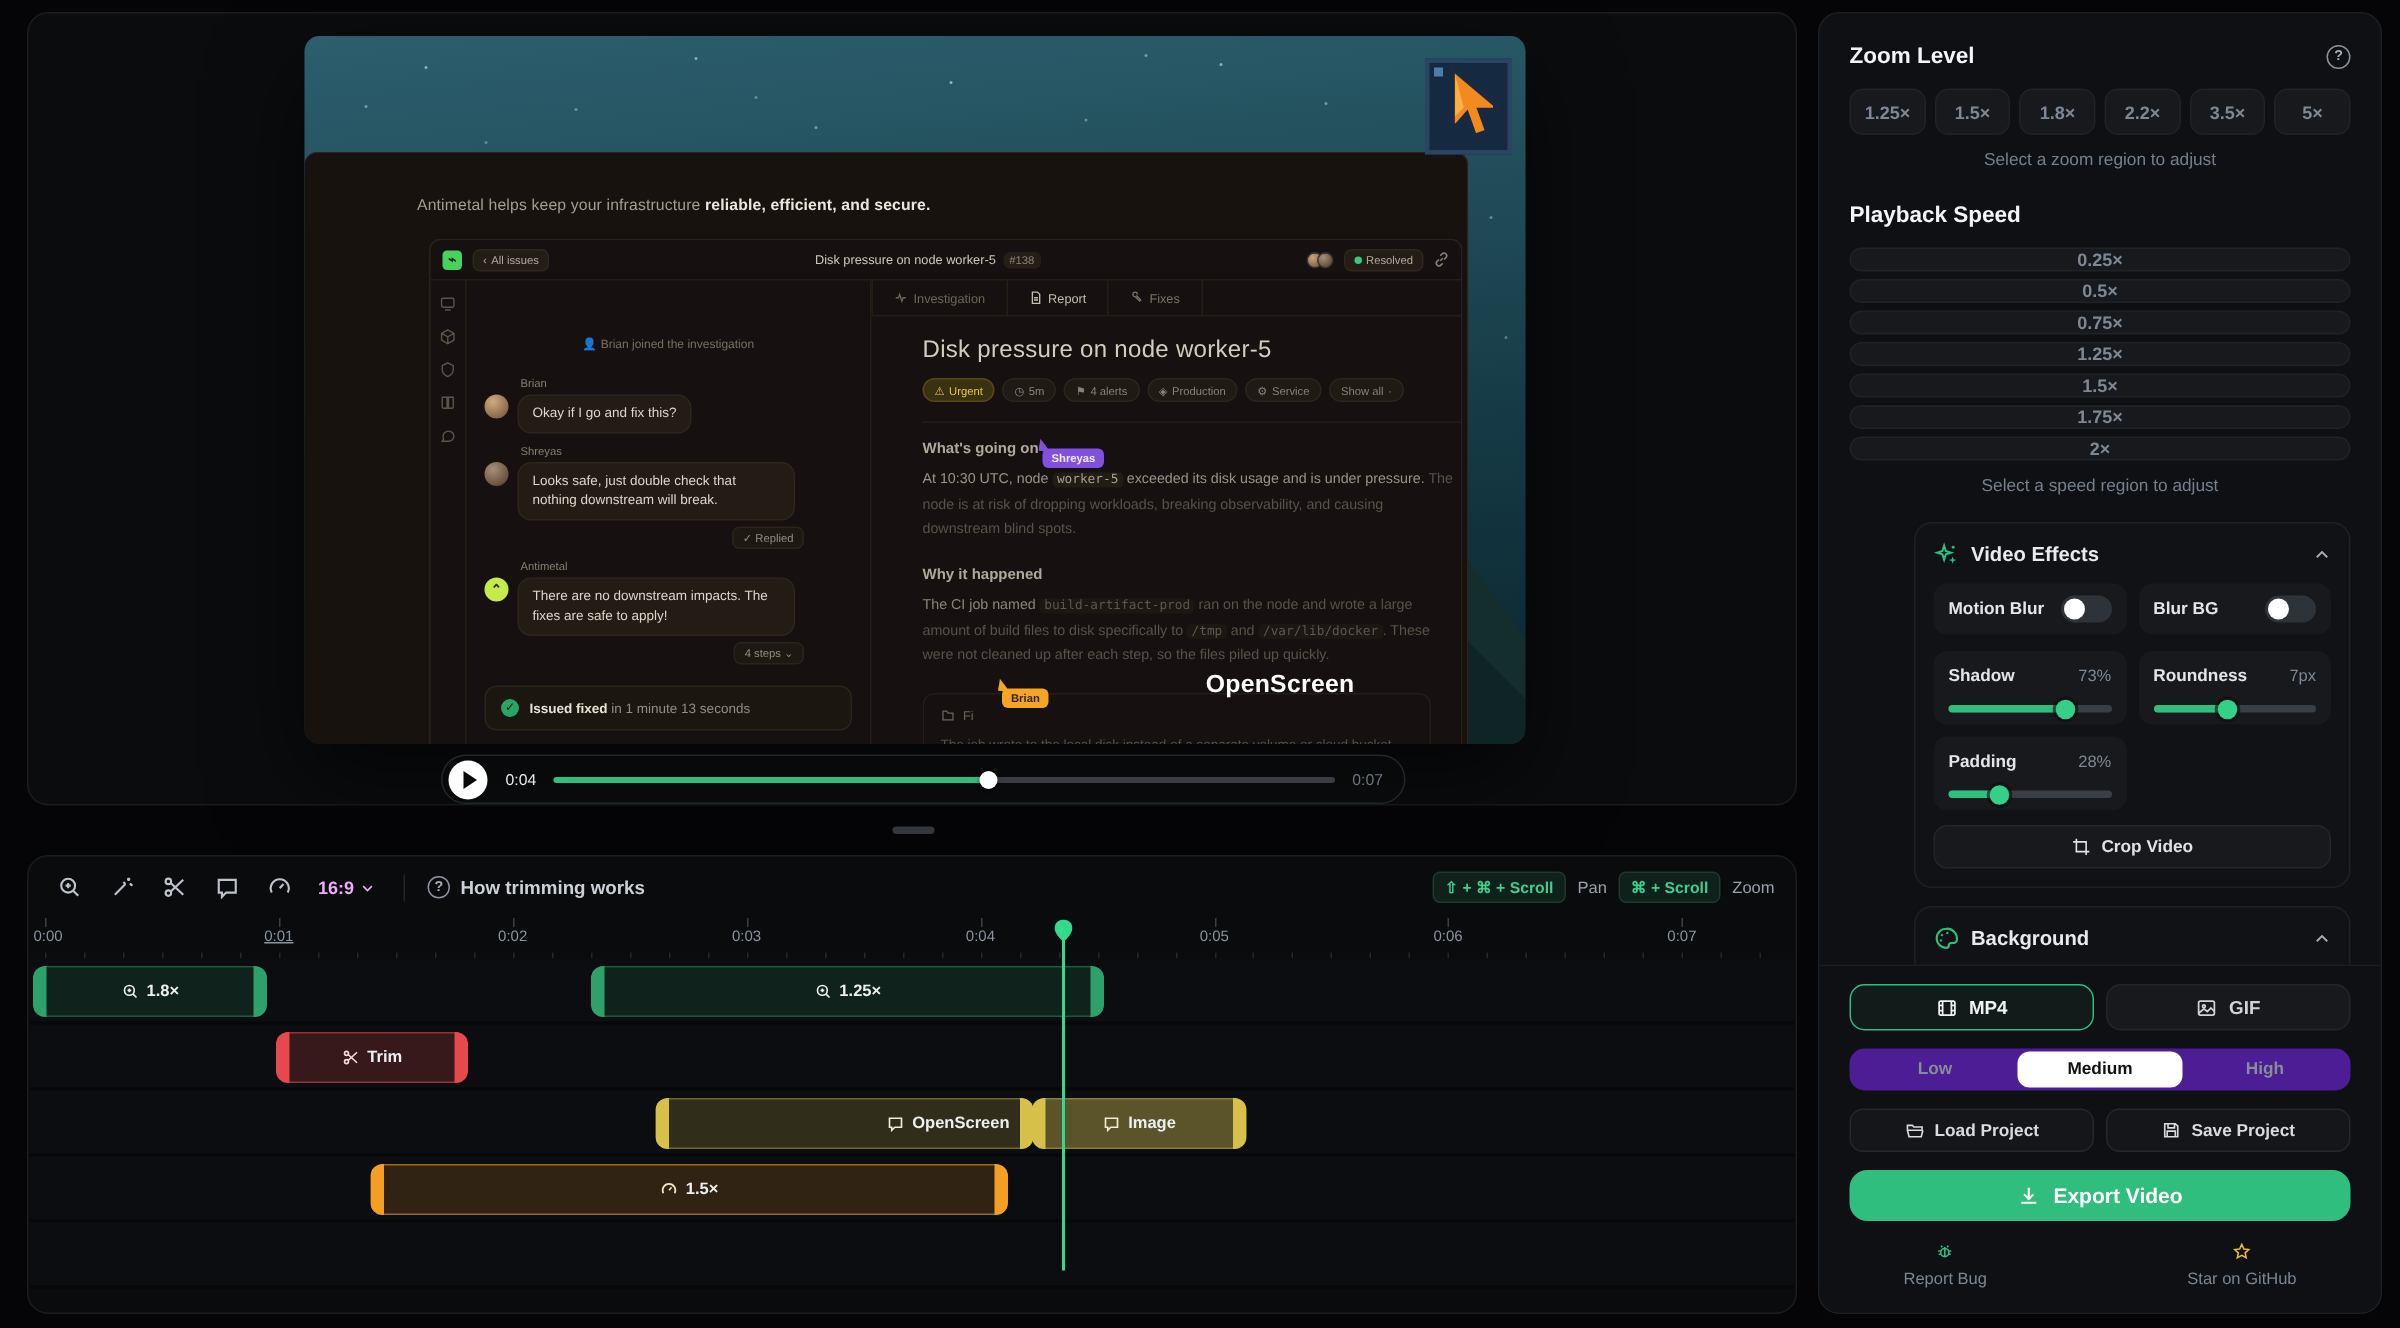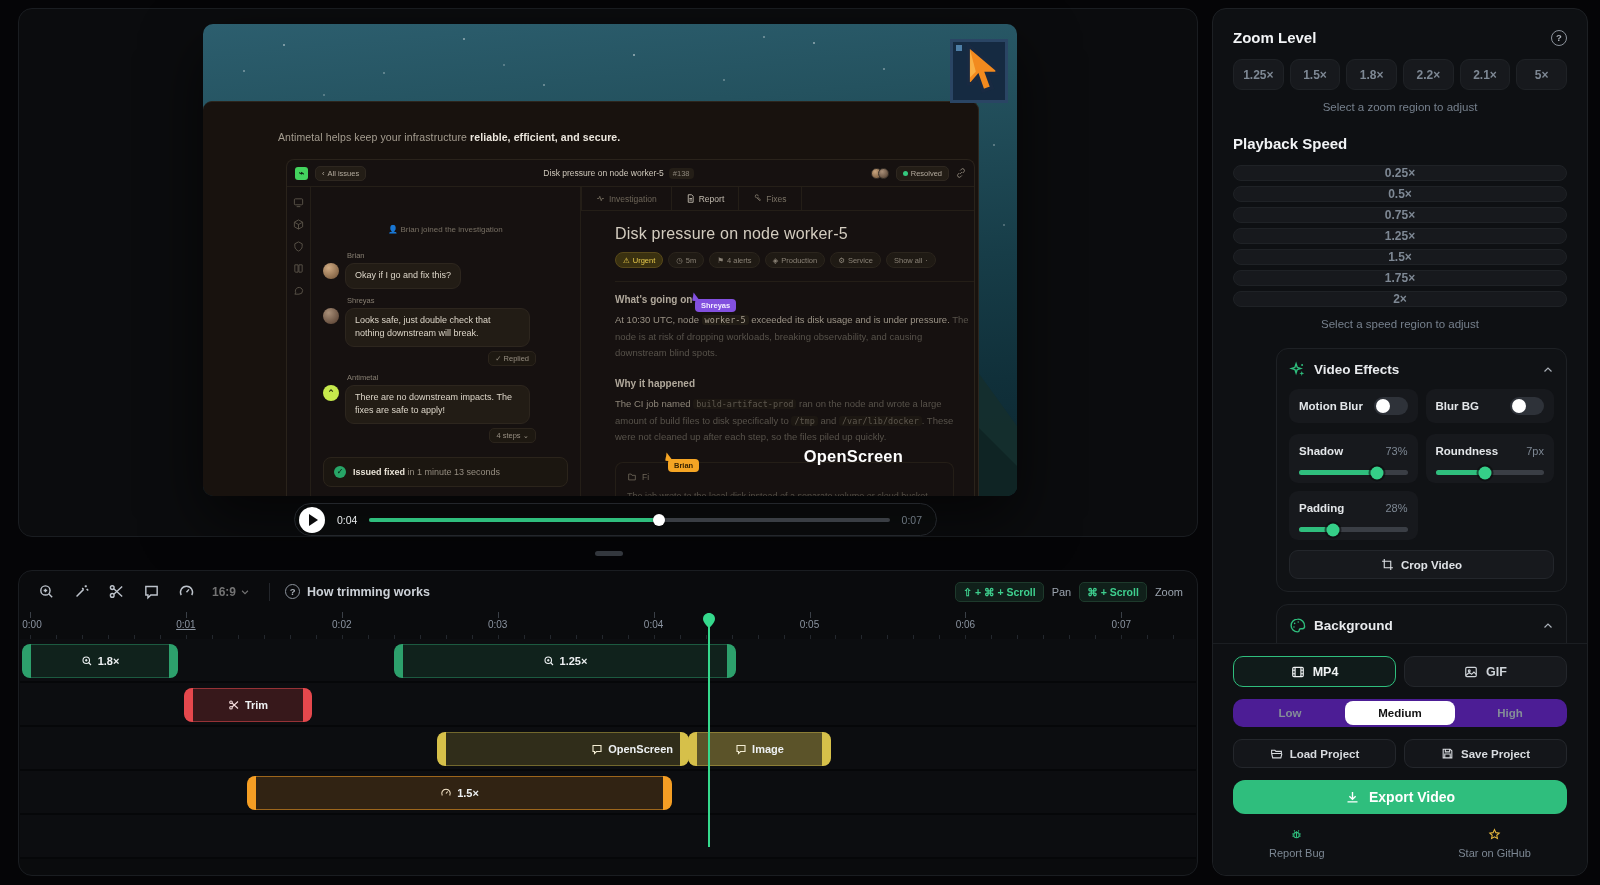--- a/index.html
+++ b/index.html
@@ -105,21 +105,21 @@
   .prog { flex:1; height:4px; border-radius:2px; background:#3a3e44; position:relative; }
   .prog-fill { position:absolute; left:0; top:0; bottom:0; border-radius:2px; background:#2fbe7d; }
   .prog-thumb { position:absolute; top:50%; width:12px; height:12px; border-radius:50%; background:#fff;
     transform:translate(-50%,-50%); box-shadow:0 1px 3px rgba(0,0,0,.5); }
   #drag-handle { position:absolute; left:595px; top:551px; width:28px; height:5px; border-radius:3px; background:#33373d; }
 
   
   #timeline-panel { left:18px; top:570px; width:1180px; height:306px; background:#0a0b0d; overflow:hidden; }
   .tl-toolbar { height:41px; display:flex; align-items:center; padding:0 14px; gap:9px; }
   .tbtn { width:26px; height:26px; display:flex; align-items:center; justify-content:center; color:#bdc3cb; border-radius:6px; }
-  .ratio { display:flex; align-items:center; gap:4px; color:#737373; font-size:12px; font-weight:bold; padding:0 4px; }
+  .ratio { display:flex; align-items:center; gap:4px; color:#f0abfc; font-size:12px; font-weight:bold; padding:0 4px; }
   .tb-div { width:1px; height:18px; background:#23262b; margin:0 6px; }
   .help { display:flex; align-items:center; gap:7px; color:#ccd1d7; font-size:12.5px; font-weight:bold; }
   .help-ic { width:15px; height:15px; border-radius:50%; border:1.4px solid #8b929b; color:#aab0b8; font-size:9.5px;
     display:flex; align-items:center; justify-content:center; font-weight:bold; }
   .tl-right { margin-left:auto; display:flex; align-items:center; gap:8px; }
   .key-pill { background:#10201a; border:1px solid #1e3a2c; color:#3ecf8e; font-size:10.5px; font-weight:bold;
     border-radius:5px; padding:3px 7px; }
   .key-lab { color:#9aa3ad; font-size:11px; }
   .ruler { position:relative; height:27px; }
   .r-tick { position:absolute; top:0; width:1px; height:6px; background:#3a3f46; }
@@ -592,21 +592,21 @@
 <div id="sidebar" style="position:absolute;">
   <div class="sb-title-row">
     <div class="sb-title">Zoom Level</div>
     <div class="help-ic" style="width:16px;height:16px;">?</div>
   </div>
   <div class="btn-row" id="zoom-buttons">
       <div class="opt-btn">1.25×</div>
       <div class="opt-btn">1.5×</div>
       <div class="opt-btn">1.8×</div>
       <div class="opt-btn">2.2×</div>
-      <div class="opt-btn">2.1×</div>
+      <div class="opt-btn">3.5×</div>
       <div class="opt-btn">5×</div>
     </div>
   <div class="hint">Select a zoom region to adjust</div>
 
   <div class="sb-title" style="margin-top:22px;">Playback Speed</div>
   <div class="btn-row" style="gap:5px;flex-direction:column;" id="speed-buttons">
       <div class="opt-btn">0.25×</div>
       <div class="opt-btn">0.5×</div>
       <div class="opt-btn">0.75×</div>
       <div class="opt-btn">1.25×</div>

